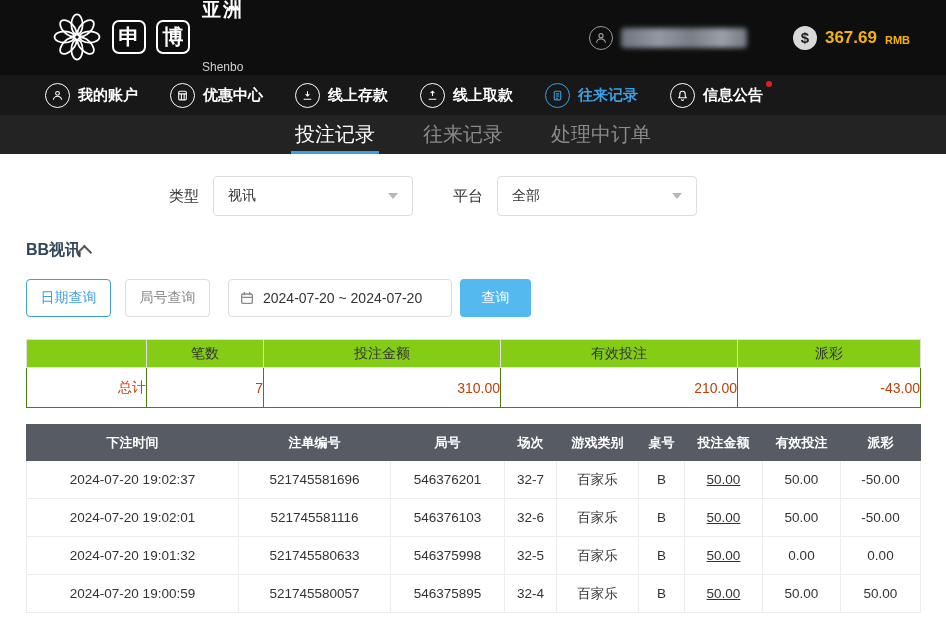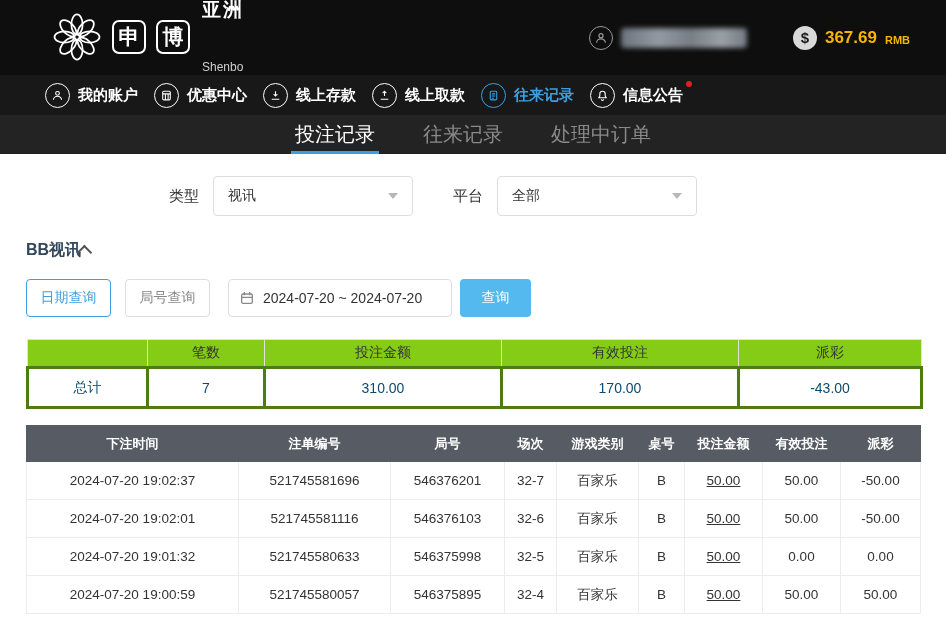--- a/index.html
+++ b/index.html
@@ -38,21 +38,21 @@
   .balance { display:flex; align-items:center; gap:8px; }
   .dollar-icon {
     width:24px; height:24px; border-radius:50%; background:#d9d9d9; color:#1a1a1a;
     font-size:15px; font-weight:bold; display:flex; align-items:center; justify-content:center;
   }
   .balance-amount { color:#f7b500; font-size:17px; font-weight:bold; }
   .balance-currency { color:#f7b500; font-size:11px; font-weight:bold; margin-top:4px; }
   
   .mainnav {
     height:40px; background:#181818; display:flex; align-items:center;
-    padding-left:45px; gap:16px;
+    padding-left:45px; gap:32px;
   }
   .nav-item { display:flex; align-items:center; gap:8px; cursor:pointer; position:relative; }
   .nav-item .nav-label { color:#fff; font-size:15px; font-weight:bold; }
   .nav-icon {
     width:25px; height:25px; border-radius:50%; border:1.5px solid #fff;
     display:flex; align-items:center; justify-content:center; flex:0 0 auto;
   }
   .nav-item.active .nav-label { color:#3d9fe0; }
   .nav-item.active .nav-icon { border-color:#3d9fe0; }
   .nav-item.active svg * { stroke:#3d9fe0 !important; }
@@ -119,21 +119,21 @@
     margin-left:8px; border-radius:4px;
   }
   
   table { border-collapse:collapse; width:894px; table-layout:fixed; }
   .summary-table { margin-top:22px; }
   .summary-table th {
     background:#84cc16; height:28px; font-size:14px; font-weight:normal; color:#333;
     border:1px solid #e0e0e0; text-align:center;
   }
   .summary-table td {
-    height:40px; font-size:14px; color:#0c4a6e; border:3px solid #4d7c0f; text-align:center;
+    height:40px; font-size:14px; color:#c2410c; border:1px solid #4d7c0f; text-align:right;
     background:#fff;
   }
   .detail-table { margin-top:16px; }
   .detail-table th {
     background:#565b64; color:#fff; height:36px; font-size:13px; font-weight:bold;
     text-align:center; border:1px solid #565b64;
   }
   .detail-table td {
     height:38px; font-size:13.5px; color:#333; text-align:center;
     border:1px solid #ececec; background:#fff;
@@ -294,21 +294,21 @@
         <th>投注金额</th>
         <th>有效投注</th>
         <th>派彩</th>
       </tr>
     </thead>
     <tbody>
       <tr>
         <td>总计</td>
         <td>7</td>
         <td>310.00</td>
-        <td>170.00</td>
+        <td>210.00</td>
         <td class="neg">-43.00</td>
       </tr>
     </tbody>
   </table>
 
   <table class="detail-table">
     <colgroup>
       <col style="width:212px">
         <col style="width:152px">
         <col style="width:114px">

